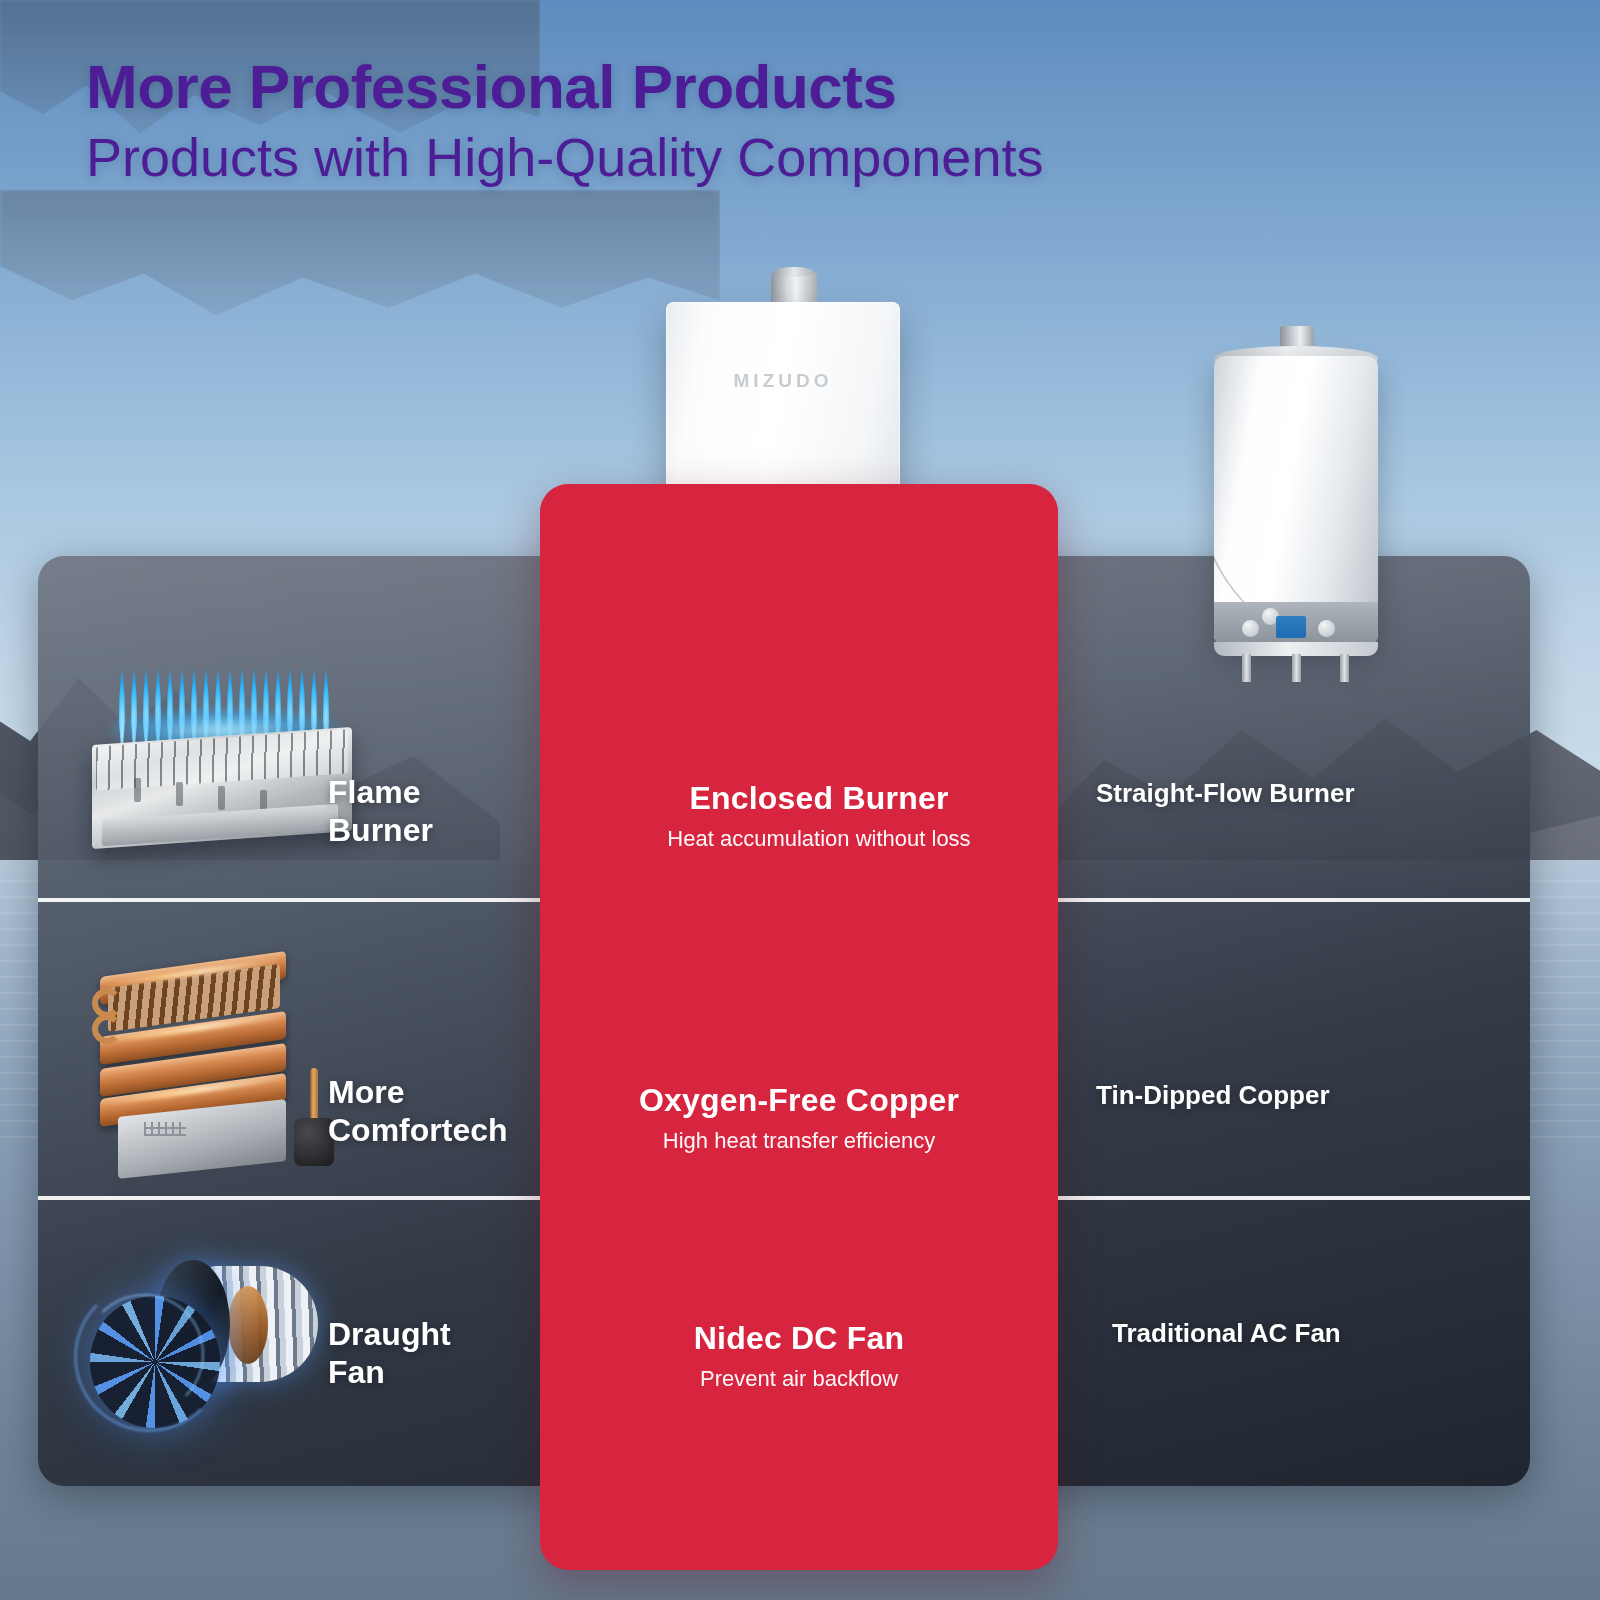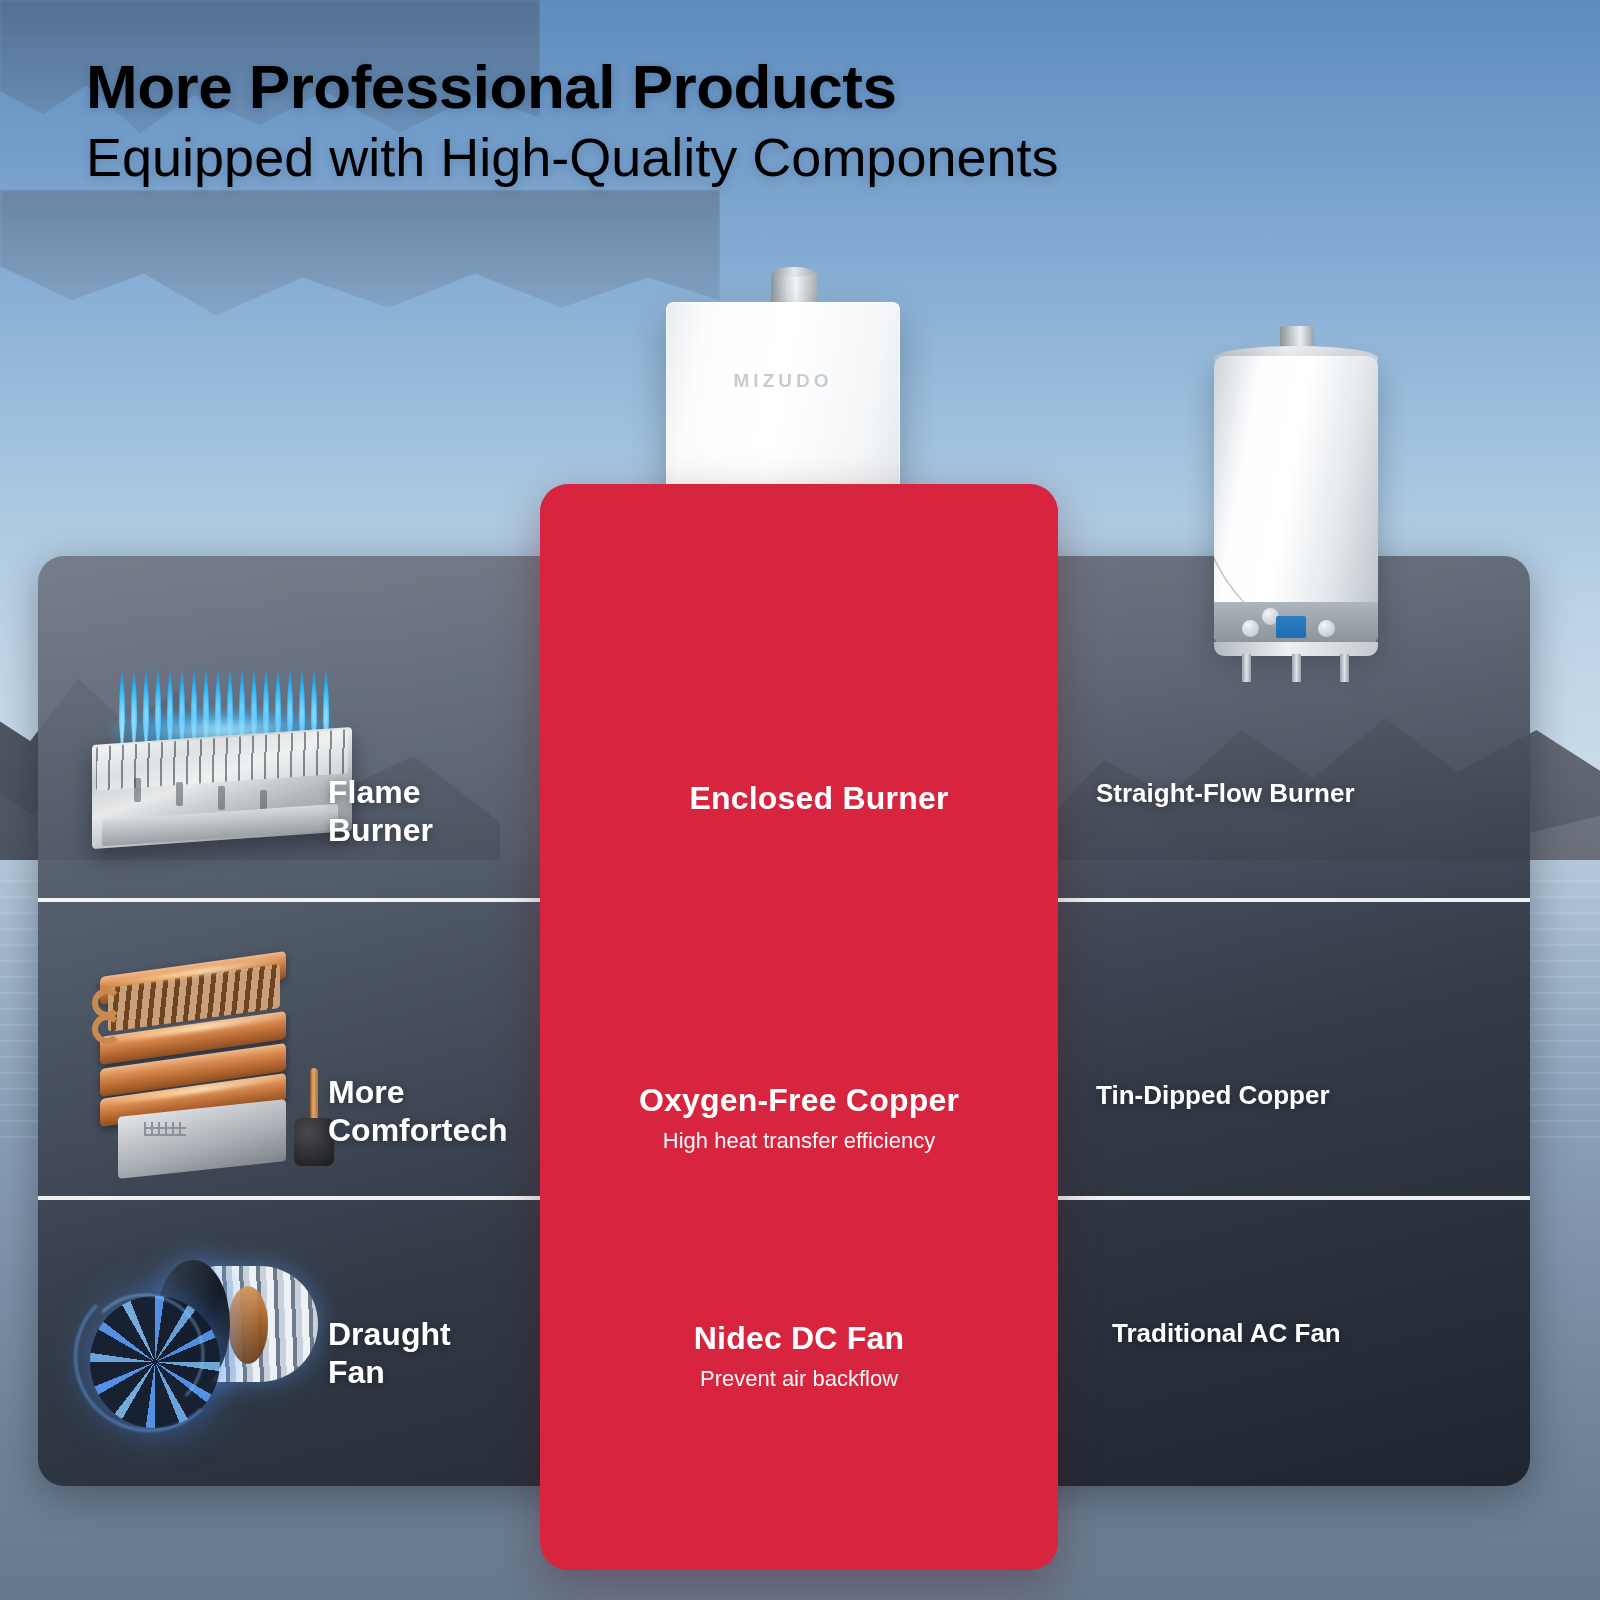--- a/index.html
+++ b/index.html
@@ -342,21 +342,21 @@
   .side-label.left { font-size:32px; text-align:left; }
   .side-label.right{ font-size:26px; text-align:left; }
   #label-left-1 { left:328px; top:774px; width:210px; }
   #label-left-2 { left:328px; top:1074px; width:215px; }
   #label-left-3 { left:328px; top:1316px; width:210px; }
   #label-right-1{ left:1096px; top:778px; width:420px; }
   #label-right-2{ left:1096px; top:1080px; width:420px; }
   #label-right-3{ left:1096px; top:1318px; width:420px;margin-left:16px; }
 
   
-  #headline { position:absolute; left:86px; top:54px; z-index:5; color:#000000; }
+  #headline { position:absolute; left:86px; top:54px; z-index:5; color:#4c1d95; }
   #headline .h1{
     font-size:62px; font-weight:700; letter-spacing:-.5px; line-height:1.05;
     text-shadow:0 2px 10px rgba(20,50,90,.25);
   }
   #headline .h2{
     font-size:54px; font-weight:400; line-height:1.12; margin-top:8px;
     text-shadow:0 2px 10px rgba(20,50,90,.22);
   }
 </style>
 </head>
@@ -369,21 +369,21 @@
   <div class="mtn mtn-right"></div>
   <div class="mtn mtn-right2"></div>
   <div class="water"></div>
   <div class="mtn-refl-l"></div>
   <div class="mtn-refl-r"></div>
   <div class="water-sheen"></div>
 </div>
 
 <div id="headline">
   <div class="h1">More Professional Products</div>
-  <div class="h2">Equipped with High-Quality Components</div>
+  <div class="h2">Products with High-Quality Components</div>
 </div>
 
 <div id="compare-panel">
   <div class="pan-sheen"></div>
   <div class="divider" id="divider-1"></div>
   <div class="divider" id="divider-2"></div>
 </div>
 
 <div id="hero-heater">
   <div class="hh-flue"></div>
@@ -504,20 +504,21 @@
   <div>Fan</div>
 </div>
 
 <div class="side-label right" id="label-right-1">Straight-Flow Burner</div>
 <div class="side-label right" id="label-right-2">Tin-Dipped Copper</div>
 <div class="side-label right" id="label-right-3">Traditional AC Fan</div>
 
 <div id="highlight-card">
   <div class="hc-row" id="hl-row-1">
     <div class="hc-title">Enclosed Burner</div>
+    <div class="hc-sub">Heat accumulation without loss</div>
   </div>
   <div class="hc-row" id="hl-row-2">
     <div class="hc-title">Oxygen-Free Copper</div>
     <div class="hc-sub">High heat transfer efficiency</div>
   </div>
   <div class="hc-row" id="hl-row-3">
     <div class="hc-title">Nidec DC Fan</div>
     <div class="hc-sub">Prevent air backflow</div>
   </div>
 </div>

